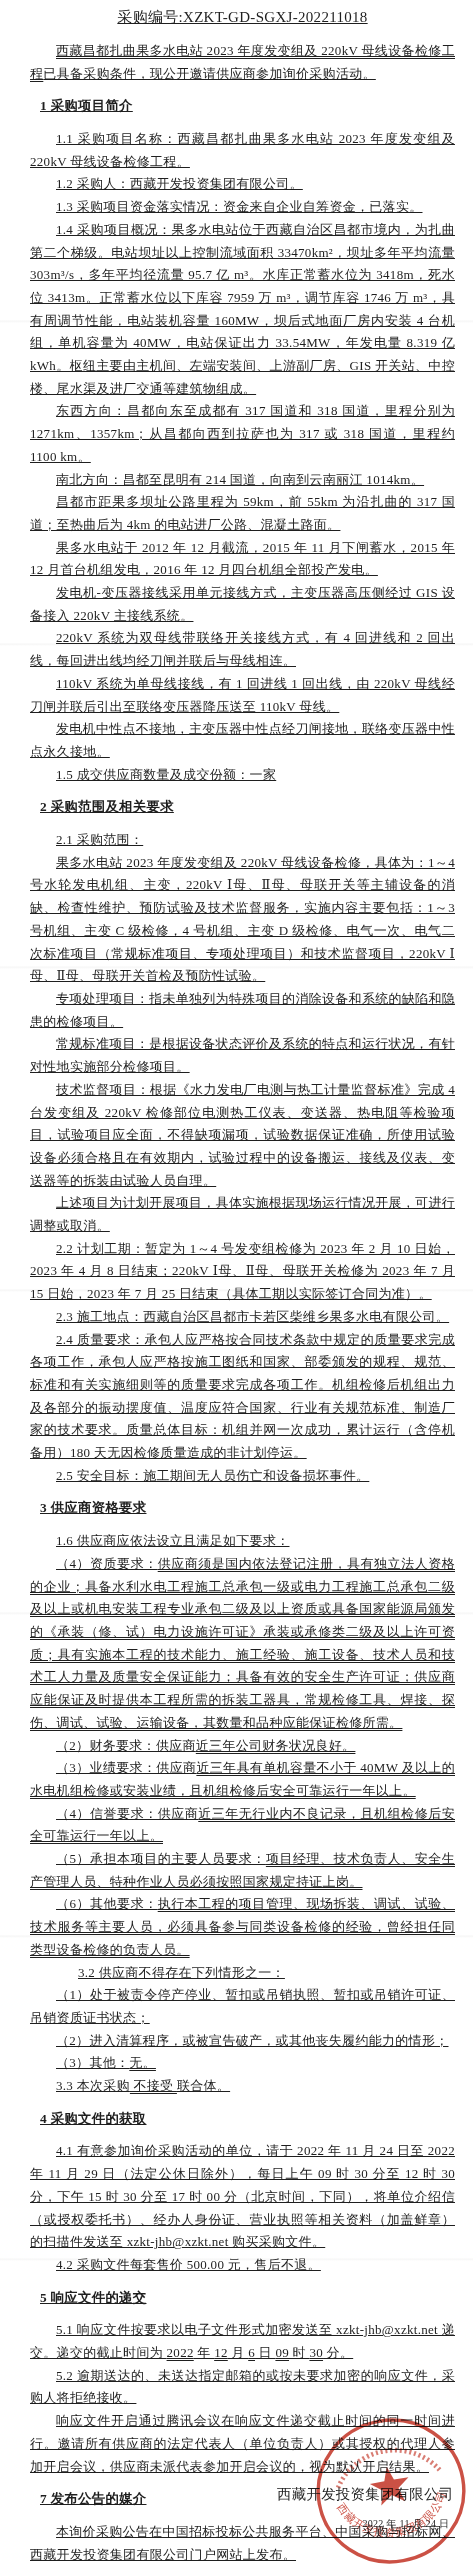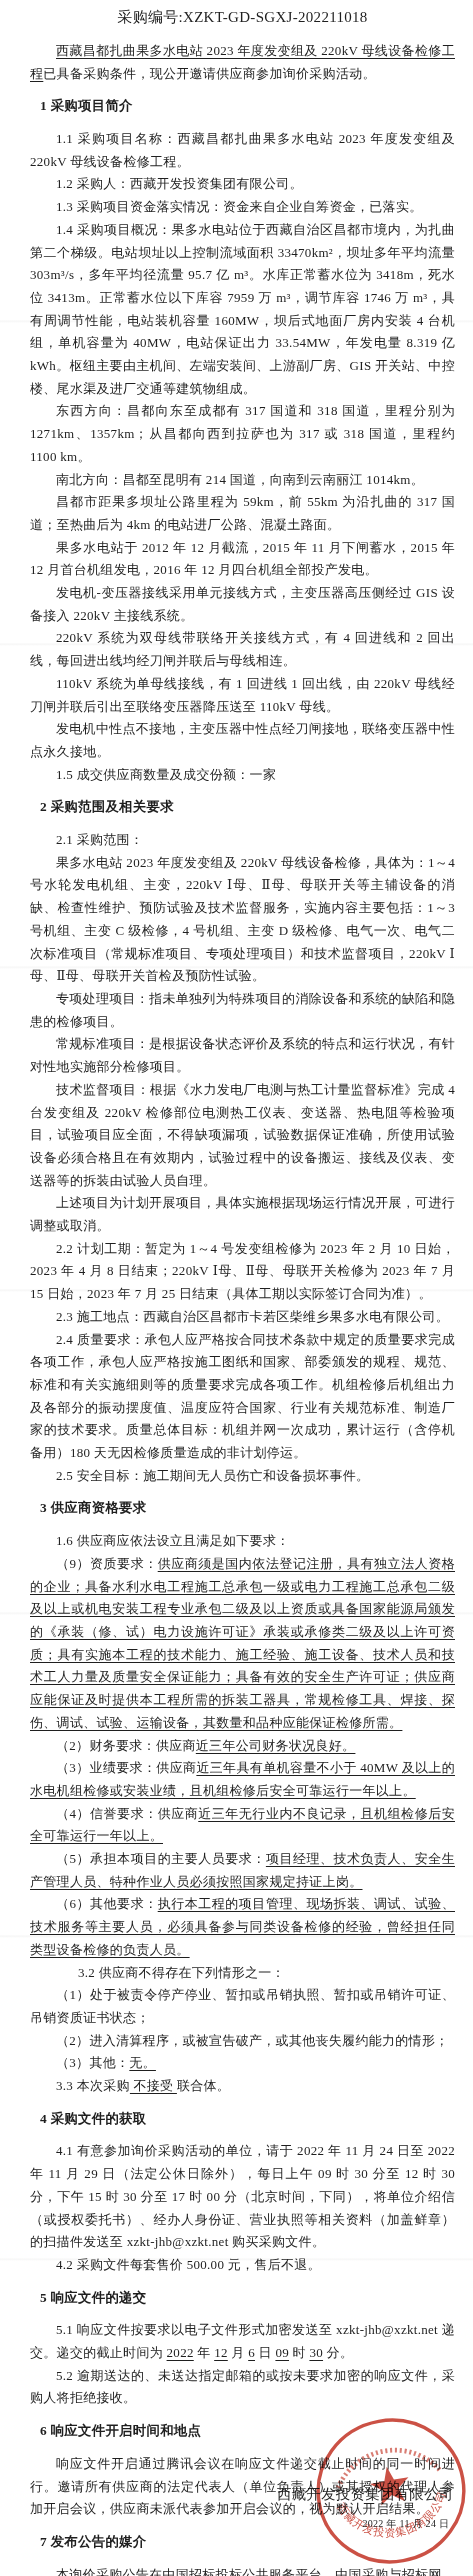--- a/index.html
+++ b/index.html
@@ -10,21 +10,21 @@
   }
   .page{
     position:relative;box-sizing:border-box;
     width:474px;height:2576px;
     padding:5.5px 19px 0 30px;
     background:
       repeating-linear-gradient(to bottom,
         rgba(255,255,255,0) 0px, rgba(255,255,255,0) 320px,
         rgba(120,120,118,0.07) 321px, rgba(255,255,255,0) 323px);
   }
-  .blk{margin:0;font-size:13px;line-height:22.7px;letter-spacing:0.3px;}
+  .blk{margin:0;font-size:13px;line-height:22.7px;letter-spacing:0.3px;text-decoration:underline;}
   .docnum{
     text-align:center;font-size:15px;line-height:20.6px;
     margin:1.4px 0 12.4px 0;letter-spacing:0.3px;
   }
   h2.h{font-size:13.4px;font-weight:bold;margin:10px;line-height:22.7px;letter-spacing:0.3px;}
   p.p{text-indent:2em;text-align:justify;}
   p.p.noind{text-indent:0;margin-left:48px;}
   p.contact{text-indent:1.5em;line-height:29px;}
   p.contact.cont{text-indent:5em;}
   .u{text-decoration:underline;text-underline-offset:3.4px;text-decoration-thickness:0.7px;}
@@ -66,38 +66,37 @@
       <p class="blk p"><span>专项处理项目：指未单独列为特殊项目的消除设备和系统的缺陷和隐患的检修项目。</span></p>
       <p class="blk p"><span>常规标准项目：是根据设备状态评价及系统的特点和运行状况，有针对性地实施部分检修项目。</span></p>
       <p class="blk p"><span>技术监督项目：根据《水力发电厂电测与热工计量监督标准》完成 4 台发变组及 220kV 检修部位电测热工仪表、变送器、热电阻等检验项目，试验项目应全面，不得缺项漏项，试验数据保证准确，所使用试验设备必须合格且在有效期内，试验过程中的设备搬运、接线及仪表、变送器等的拆装由试验人员自理。</span></p>
       <p class="blk p"><span>上述项目为计划开展项目，具体实施根据现场运行情况开展，可进行调整或取消。</span></p>
       <p class="blk p"><span>2.2 计划工期：暂定为 1～4 号发变组检修为 2023 年 2 月 10 日始，2023 年 4 月 8 日结束；220kV Ⅰ母、Ⅱ母、母联开关检修为 2023 年 7 月 15 日始，2023 年 7 月 25 日结束（具体工期以实际签订合同为准）。</span></p>
       <p class="blk p"><span>2.3 施工地点：西藏自治区昌都市卡若区柴维乡果多水电有限公司。</span></p>
       <p class="blk p"><span>2.4 质量要求：承包人应严格按合同技术条款中规定的质量要求完成各项工作，承包人应严格按施工图纸和国家、部委颁发的规程、规范、标准和有关实施细则等的质量要求完成各项工作。机组检修后机组出力及各部分的振动摆度值、温度应符合国家、行业有关规范标准、制造厂家的技术要求。质量总体目标：机组并网一次成功，累计运行（含停机备用）180 天无因检修质量造成的非计划停运。</span></p>
       <p class="blk p"><span>2.5 安全目标：施工期间无人员伤亡和设备损坏事件。</span></p>
       <h2 class="blk h"><span>3 供应商资格要求</span></h2>
       <p class="blk p"><span>1.6 供应商应依法设立且满足如下要求：</span></p>
-      <p class="blk p"><span>（9）资质要求：</span><span class="u">供应商须是国内依法登记注册，具有独立法人资格的企业；具备水利水电工程施工总承包一级或电力工程施工总承包二级及以上或机电安装工程专业承包二级及以上资质或具备国家能源局颁发的《承装（修、试）电力设施许可证》承装或承修类二级及以上许可资质；具有实施本工程的技术能力、施工经验、施工设备、技术人员和技术工人力量及质量安全保证能力；具备有效的安全生产许可证；供应商应能保证及时提供本工程所需的拆装工器具，常规检修工具、焊接、探伤、调试、试验、运输设备，其数量和品种应能保证检修所需。</span></p>
+      <p class="blk p"><span>（4）资质要求：</span><span class="u">供应商须是国内依法登记注册，具有独立法人资格的企业；具备水利水电工程施工总承包一级或电力工程施工总承包二级及以上或机电安装工程专业承包二级及以上资质或具备国家能源局颁发的《承装（修、试）电力设施许可证》承装或承修类二级及以上许可资质；具有实施本工程的技术能力、施工经验、施工设备、技术人员和技术工人力量及质量安全保证能力；具备有效的安全生产许可证；供应商应能保证及时提供本工程所需的拆装工器具，常规检修工具、焊接、探伤、调试、试验、运输设备，其数量和品种应能保证检修所需。</span></p>
       <p class="blk p"><span>（2）财务要求：供应商</span><span class="u">近三年公司财务状况良好。</span></p>
       <p class="blk p"><span>（3）业绩要求：供应商</span><span class="u">近三年具有单机容量不小于 40MW 及以上的水电机组检修或安装业绩，且机组检修后安全可靠运行一年以上。</span></p>
       <p class="blk p"><span>（4）信誉要求：供应商</span><span class="u">近三年无行业内不良记录，且机组检修后安全可靠运行一年以上。</span></p>
       <p class="blk p"><span>（5）承担本项目的主要人员要求：</span><span class="u">项目经理、技术负责人、安全生产管理人员、特种作业人员必须按照国家规定持证上岗。</span></p>
       <p class="blk p"><span>（6）其他要求：</span><span class="u">执行本工程的项目管理、现场拆装、调试、试验、技术服务等主要人员，必须具备参与同类设备检修的经验，曾经担任同类型设备检修的负责人员。</span></p>
       <p class="blk p noind"><span>3.2 供应商不得存在下列情形之一：</span></p>
       <p class="blk p"><span>（1）处于被责令停产停业、暂扣或吊销执照、暂扣或吊销许可证、吊销资质证书状态；</span></p>
       <p class="blk p"><span>（2）进入清算程序，或被宣告破产，或其他丧失履约能力的情形；</span></p>
       <p class="blk p"><span>（3）其他：</span><span class="u">无。</span></p>
       <p class="blk p"><span>3.3 本次采购</span><span class="u"> 不接受 </span><span>联合体。</span></p>
       <h2 class="blk h"><span>4 采购文件的获取</span></h2>
       <p class="blk p"><span>4.1 有意参加询价采购活动的单位，请于 2022 年 11 月 24 日至 2022 年 11 月 29 日（法定公休日除外），每日上午 09 时 30 分至 12 时 30 分，下午 15 时 30 分至 17 时 00 分（北京时间，下同），将单位介绍信（或授权委托书）、经办人身份证、营业执照等相关资料（加盖鲜章）的扫描件发送至 xzkt-jhb@xzkt.net 购买采购文件。</span></p>
       <p class="blk p"><span>4.2 采购文件每套售价 500.00 元，售后不退。</span></p>
       <h2 class="blk h"><span>5 响应文件的递交</span></h2>
       <p class="blk p"><span>5.1 响应文件按要求以电子文件形式加密发送至 xzkt-jhb@xzkt.net 递交。递交的截止时间为 </span><span class="u">2022</span><span> 年 </span><span class="u">12</span><span> 月 </span><span class="u">6</span><span> 日 </span><span class="u">09</span><span> 时 </span><span class="u">30</span><span> 分。</span></p>
       <p class="blk p"><span>5.2 逾期送达的、未送达指定邮箱的或按未要求加密的响应文件，采购人将拒绝接收。</span></p>
-      <h2 class="blk h"><span>6 响应文件开启时间和地点</span></h2>
       <p class="blk p"><span>响应文件开启通过腾讯会议在响应文件递交截止时间的同一时间进行。邀请所有供应商的法定代表人（单位负责人）或其授权的代理人参加开启会议，供应商未派代表参加开启会议的，视为默认开启结果。</span></p>
       <h2 class="blk h"><span>7 发布公告的媒介</span></h2>
       <p class="blk p"><span>本询价采购公告在中国招标投标公共服务平台、中国采购与招标网、西藏开发投资集团有限公司门户网站上发布。</span></p>
       <h2 class="blk h"><span>8.联系方式</span></h2>
       <p class="blk contact"><span>采 购 人：西藏开发投资集团有限公司</span></p>
       <p class="blk contact cont"><span>成都市双流区黄河中路二段 388 号空港总部基地 A2 座</span></p>
       <p class="blk contact"></p>
     </div>
 
   <div class="signoff">

